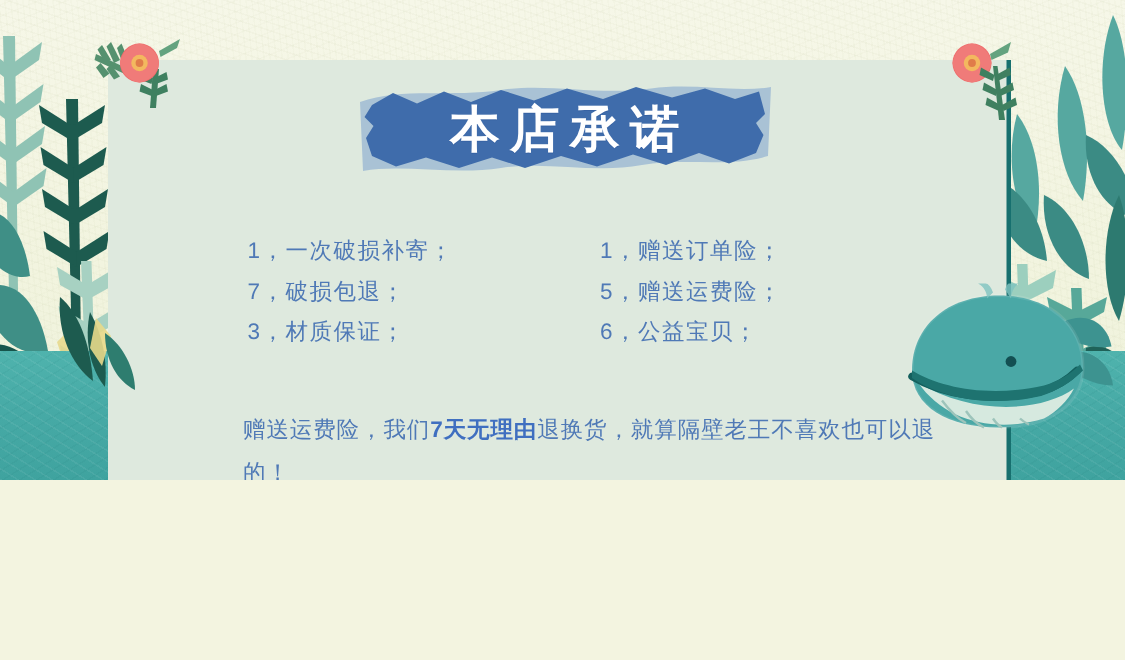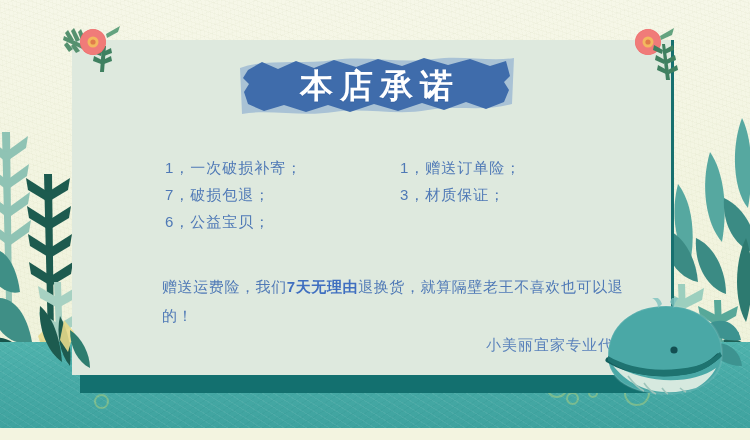--- a/index.html
+++ b/index.html
@@ -1,21 +1,21 @@
 <!DOCTYPE html>
 <html><head>
 <meta charset="utf-8">
 <style>
   html,body{margin:0;padding:0;}
   body{
     width:750px;height:440px;overflow:hidden;
     font-family:"Liberation Sans","DejaVu Sans",sans-serif;
     background:#f3f4e0;
   }
-  .stage{position:relative;width:750px;height:428px;overflow:hidden;background:#f4f5e3;}
+  .stage{position:relative;width:750px;height:320px;overflow:hidden;background:#f4f5e3;}
 
   
   .paper{
     position:absolute;inset:0;
     background:
       linear-gradient(180deg,#f6f7e8 0%,#f2f4df 55%,#eef2da 100%);
   }
   .paper::after{
     content:"";position:absolute;inset:0;
     background-image:
@@ -249,20 +249,21 @@
                L266 50 L248 57 L228 50 L206 58 L184 51 L160 59 L136 52 L112 60
                L90 53 L68 60 L46 53 L26 59 L10 52 L6 40 L11 32 L5 26 Z" fill="#3f6cab"></path>
     </svg>
     <div class="banner-text">本店承诺</div>
   </div>
 
   <div class="promises">
     <div class="p-item">1，一次破损补寄；</div>
     <div class="p-item">1，赠送订单险；</div>
     <div class="p-item">7，破损包退；</div>
+    <div class="p-item">5，赠送运费险；</div>
     <div class="p-item">3，材质保证；</div>
     <div class="p-item">6，公益宝贝；</div>
   </div>
 
   <div class="para"><span>赠送运费险，我们</span><span class="hl">7天无理由</span><span>退换货，就算隔壁老王不喜欢也可以退的！</span></div>
 
   <div class="signature">小美丽宜家专业代购</div>
 
   <div class="flower fl-tl">
     <svg width="66" height="52" viewBox="0 0 66 52">

